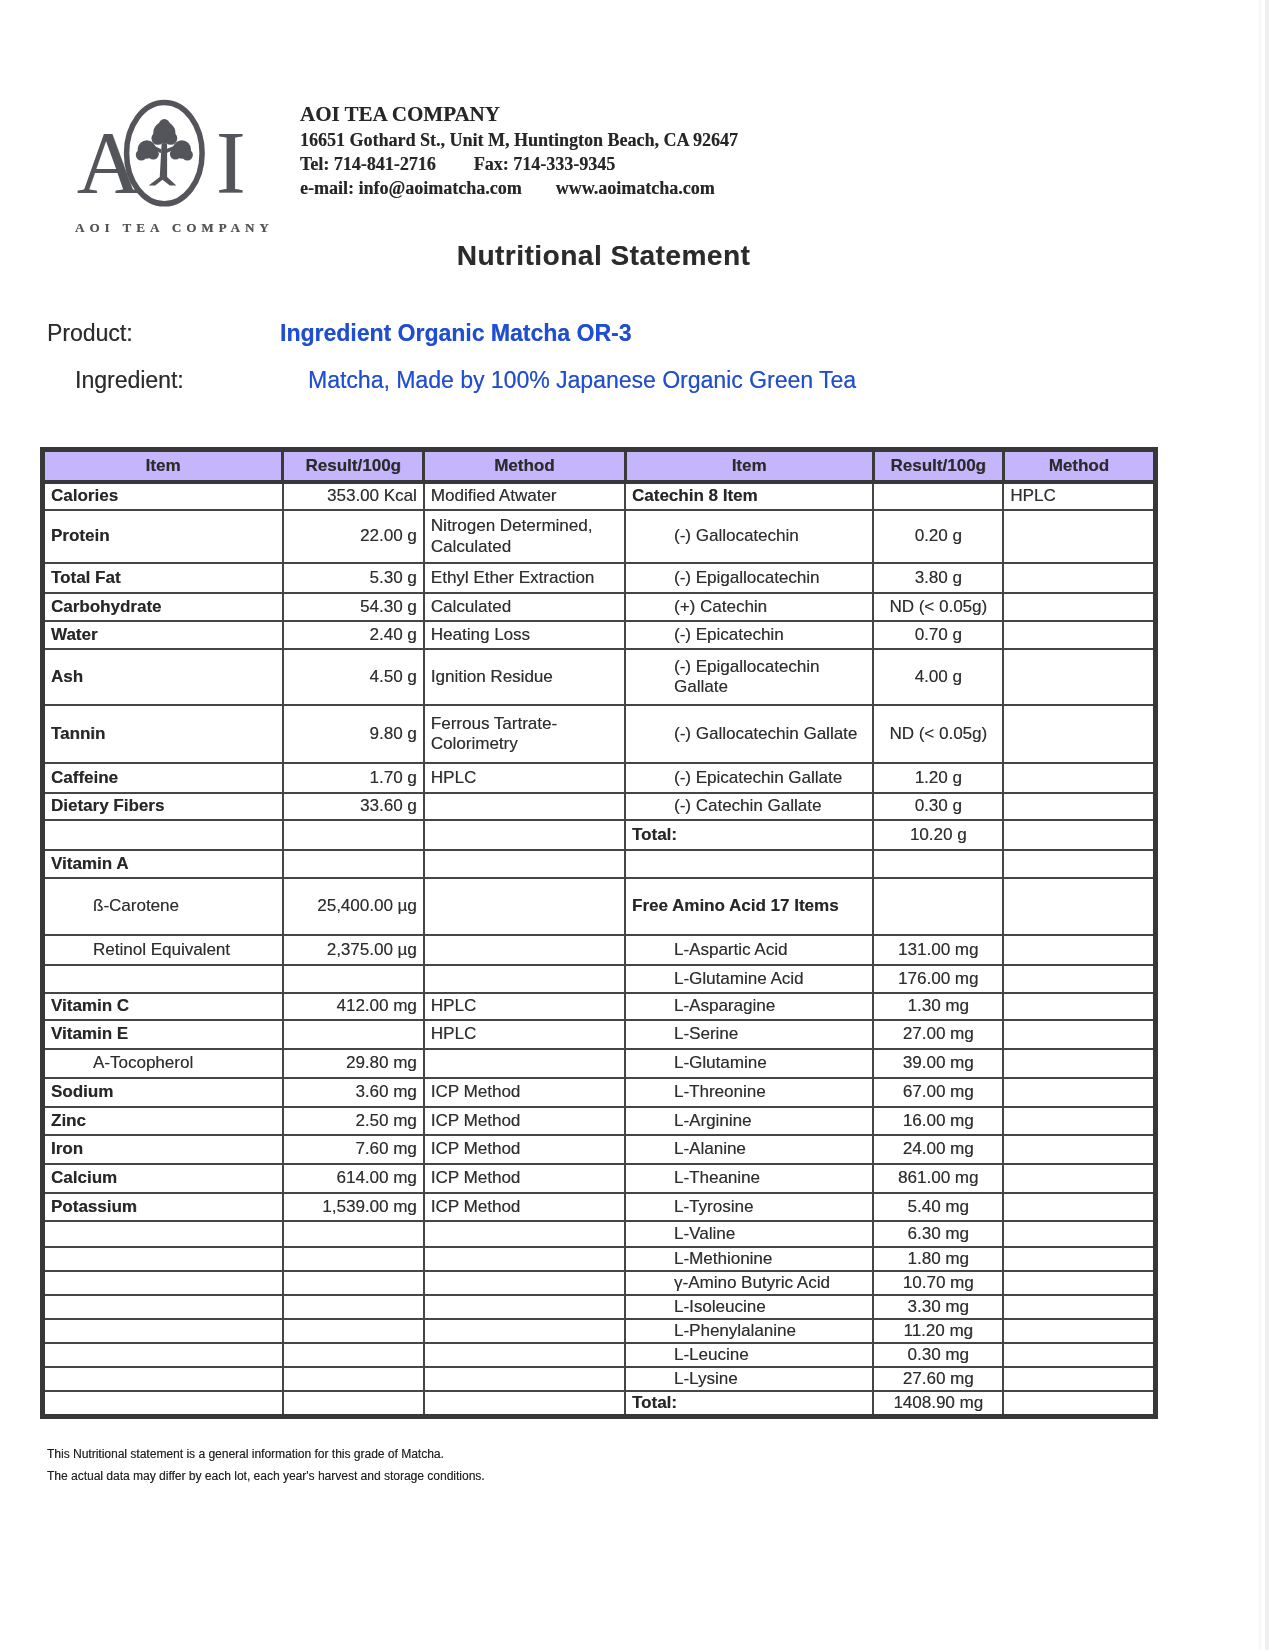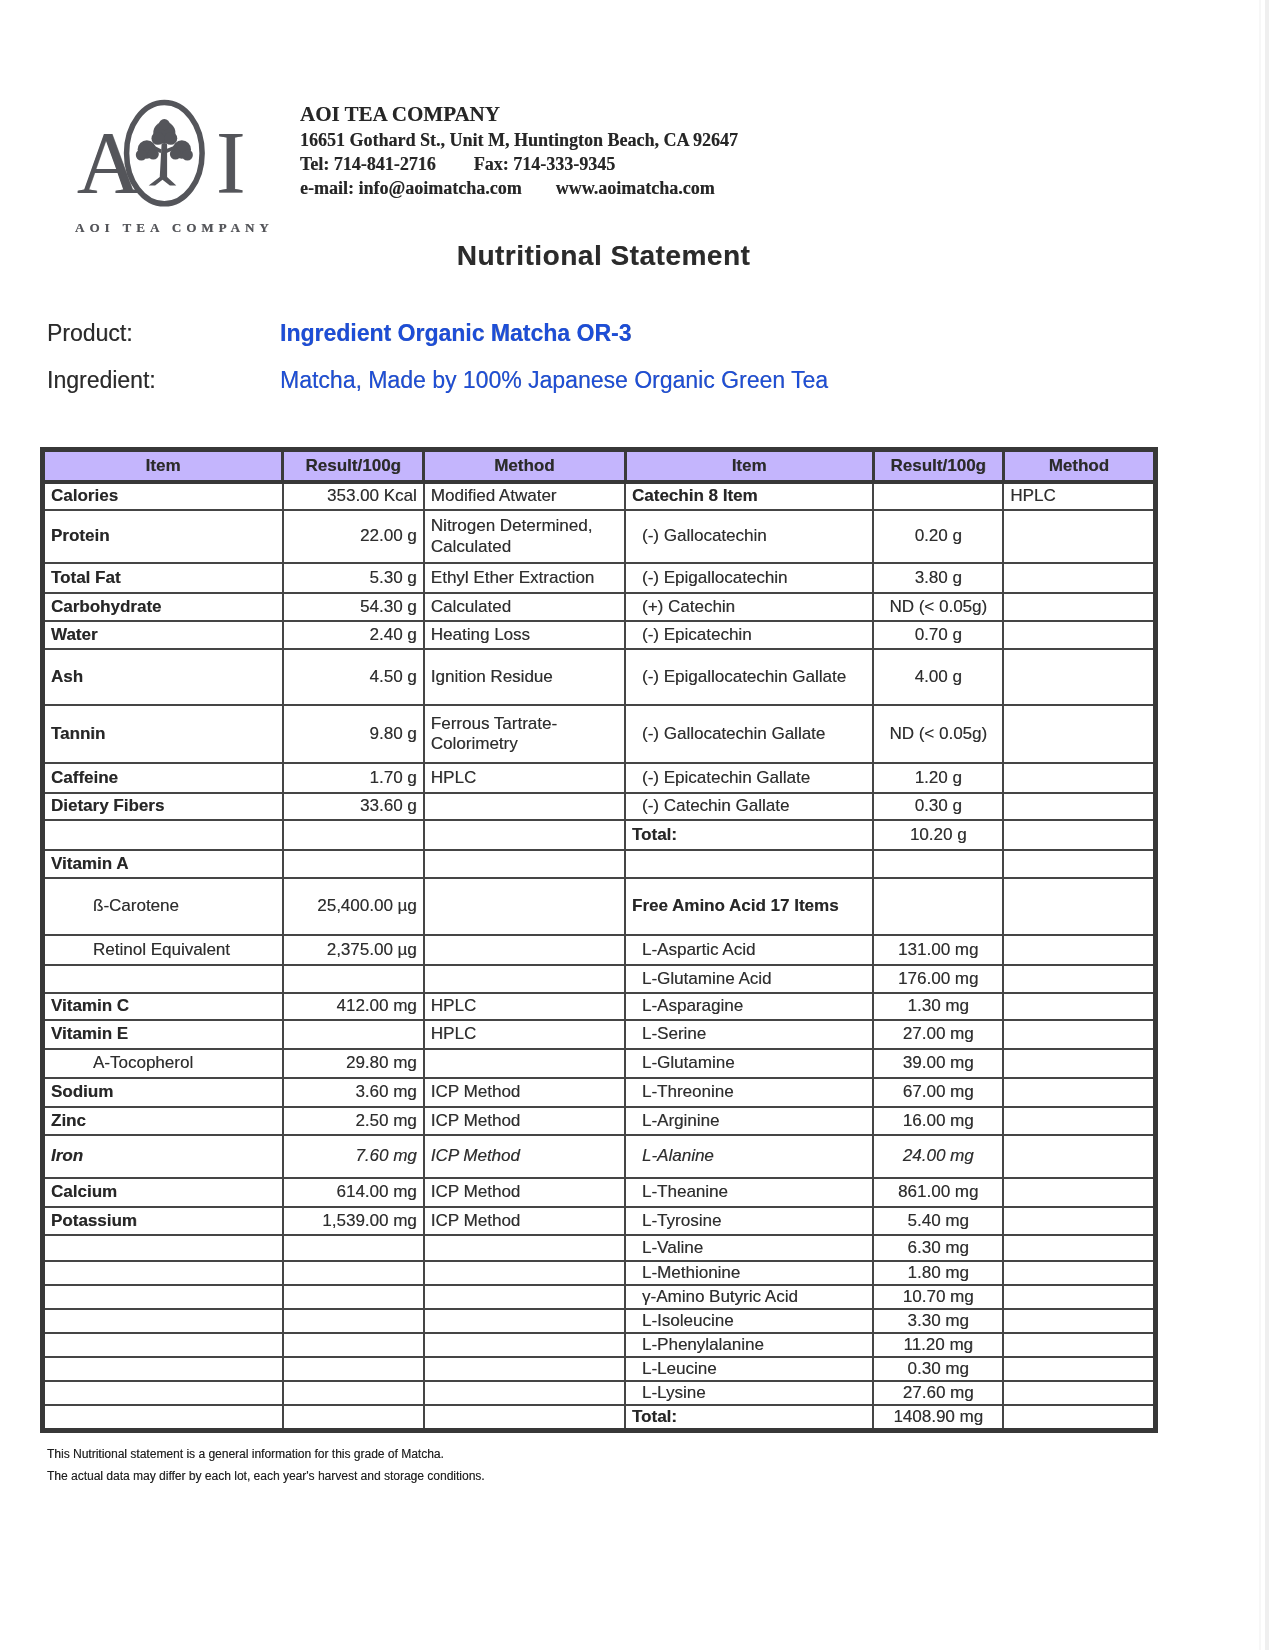--- a/index.html
+++ b/index.html
@@ -36,21 +36,21 @@
     transform:translateX(-34px);
     font-size:28px;font-weight:bold;color:#2b2b2b;letter-spacing:0.5px;
   }
 
   
   .field-row{position:absolute;left:47px;display:flex;font-size:23px;}
   .field-label{width:233px;color:#2b2b2b;}
   .field-value{color:#1d4ed8;}
   .field-value.bold{font-weight:bold;}
   .row-product{top:320px;}
-  .row-ingredient{top:367px;}
+  .row-ingredient{top:367px;margin-left:28px;}
 
   
   .table-wrap{position:absolute;left:40px;top:447px;}
   table.nutrition{
     border-collapse:collapse;
     table-layout:fixed;
     width:1118px;
     background:#fff;
   }
   table.nutrition th, table.nutrition td{
@@ -67,21 +67,21 @@
     border-bottom:4px solid #383838;
     font-weight:bold;text-align:center;color:#2b2b2b;
     height:26px;
   }
   table.nutrition{border:5px solid #383838;}
   td.c0{text-align:left;padding-left:8px;}
   td.c0.ind{padding-left:48px;}
   td.c1{text-align:right;padding-right:20px;}
   td.c2{text-align:left;padding-left:7px;padding-right:4px;}
   td.c3{text-align:left;padding-left:10px;}
-  td.c3.ind{padding-left:16px;}
+  td.c3.ind{padding-left:48px;}
   td.c4{text-align:center;}
   td.c5{text-align:left;padding-left:8px;}
   th.mid, td.c3{border-left:5px solid #383838;}
   td.bold{font-weight:bold;color:#272727;}
 
   
   .footer-note{position:absolute;left:47px;top:1443px;font-size:12px;color:#1f1f1f;line-height:1.85;}
 </style>
 </head>
 <body>
@@ -309,21 +309,21 @@
             <td class="c5"></td>
           </tr>
           <tr style="height: 28px;">
             <td class="c0 bold">Zinc</td>
             <td class="c1">2.50 mg</td>
             <td class="c2">ICP Method</td>
             <td class="c3 ind">L-Arginine</td>
             <td class="c4">16.00 mg</td>
             <td class="c5"></td>
           </tr>
-          <tr style="height: 43px; font-style: italic;">
+          <tr style="height: 29px;">
             <td class="c0 bold">Iron</td>
             <td class="c1">7.60 mg</td>
             <td class="c2">ICP Method</td>
             <td class="c3 ind">L-Alanine</td>
             <td class="c4">24.00 mg</td>
             <td class="c5"></td>
           </tr>
           <tr style="height: 29px;">
             <td class="c0 bold">Calcium</td>
             <td class="c1">614.00 mg</td>

